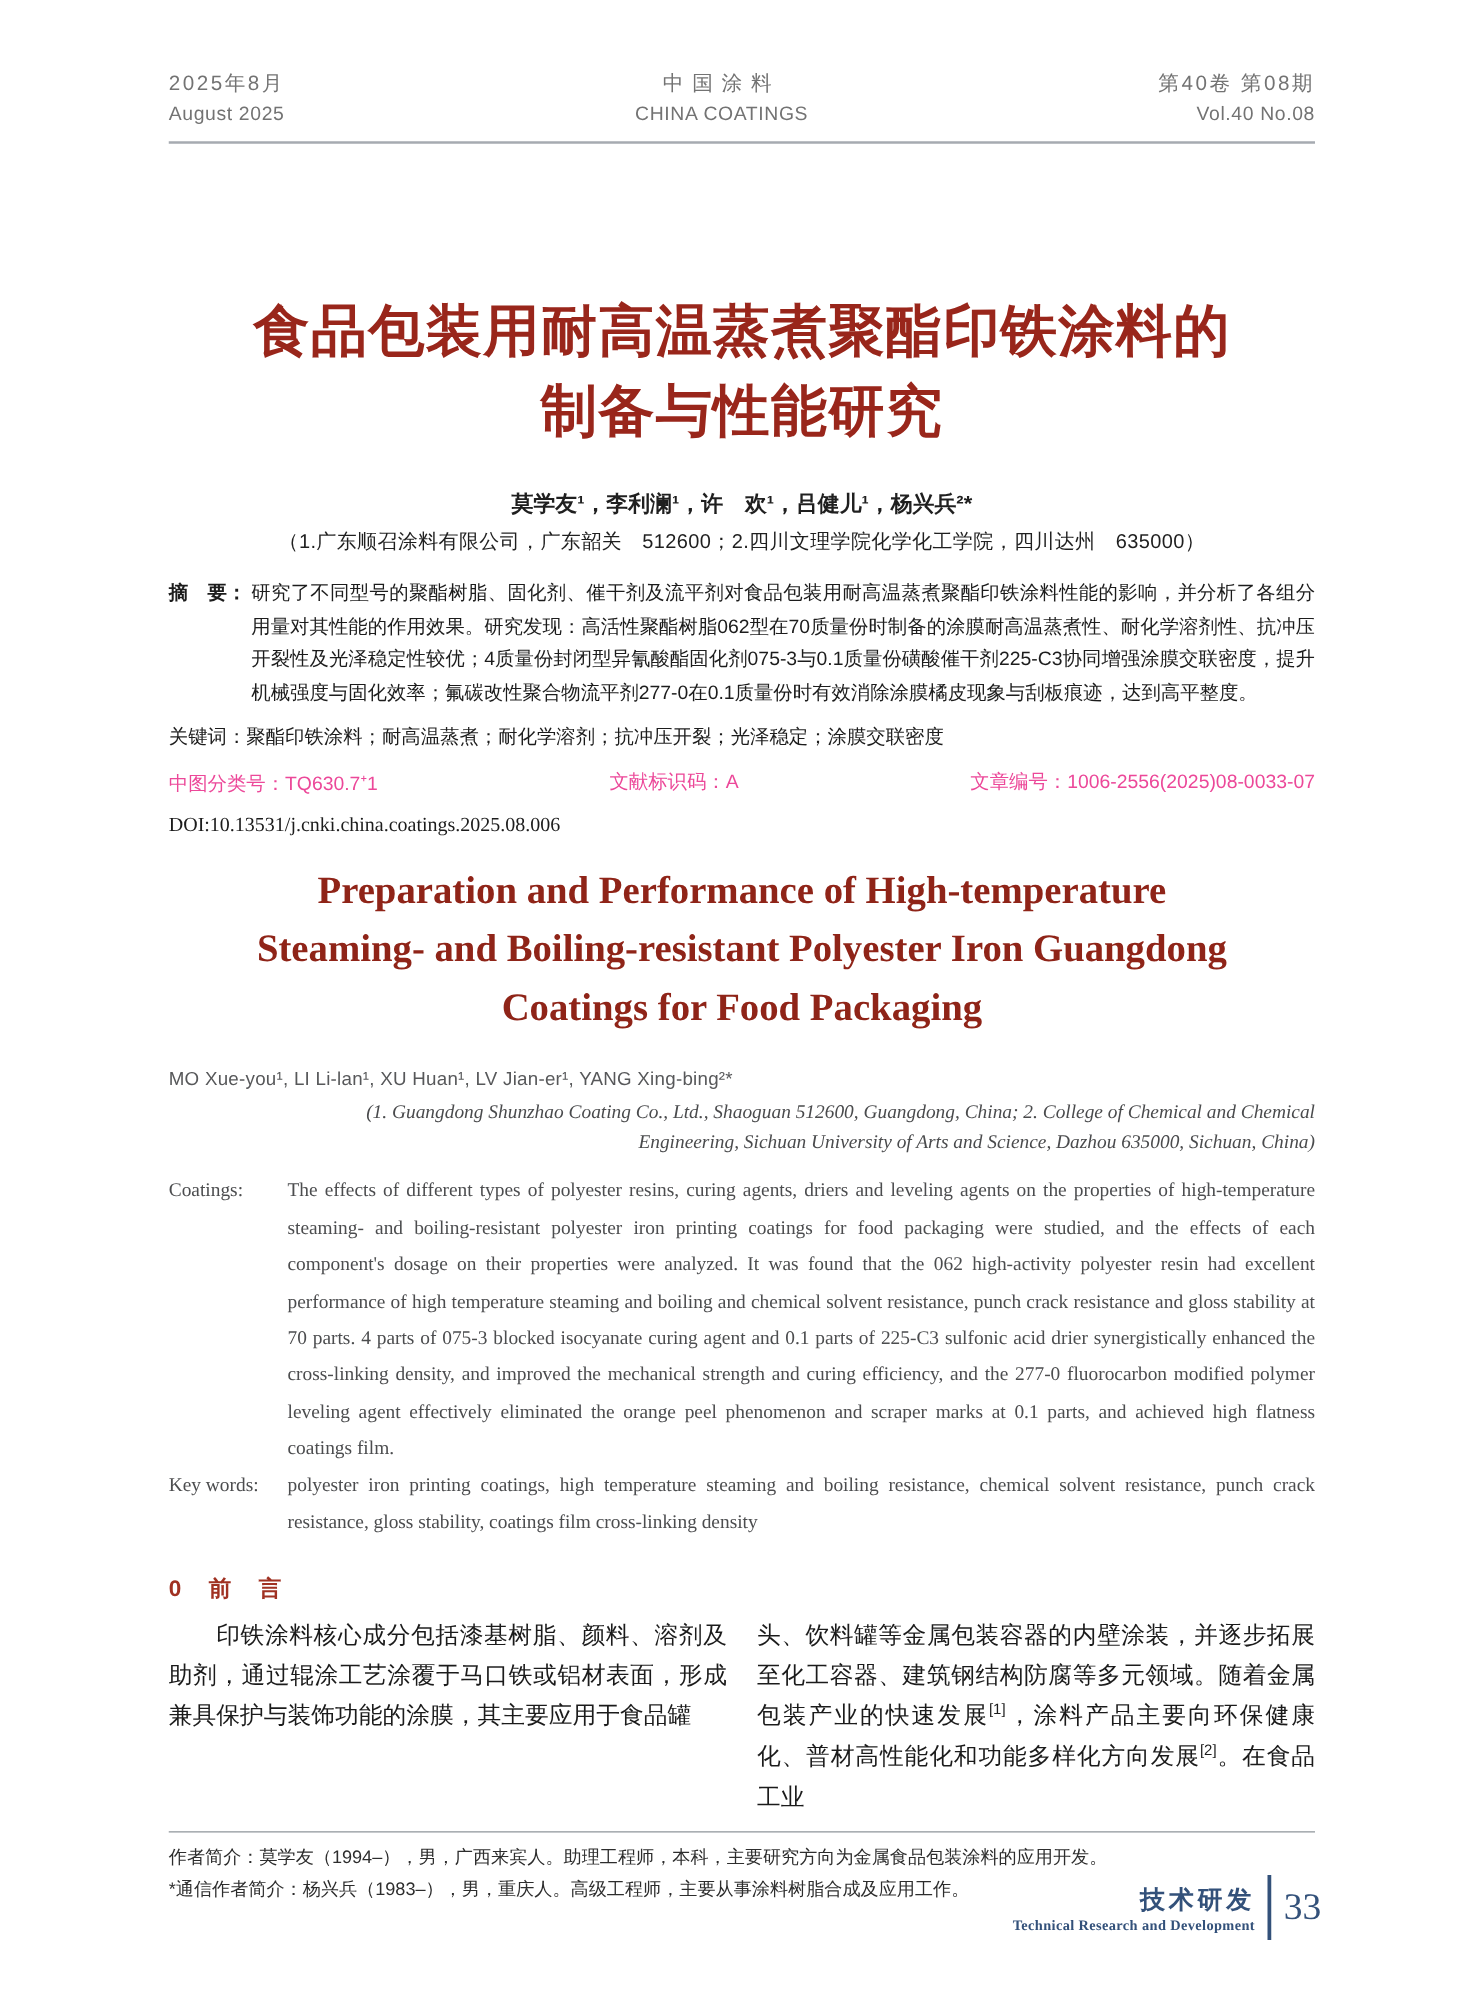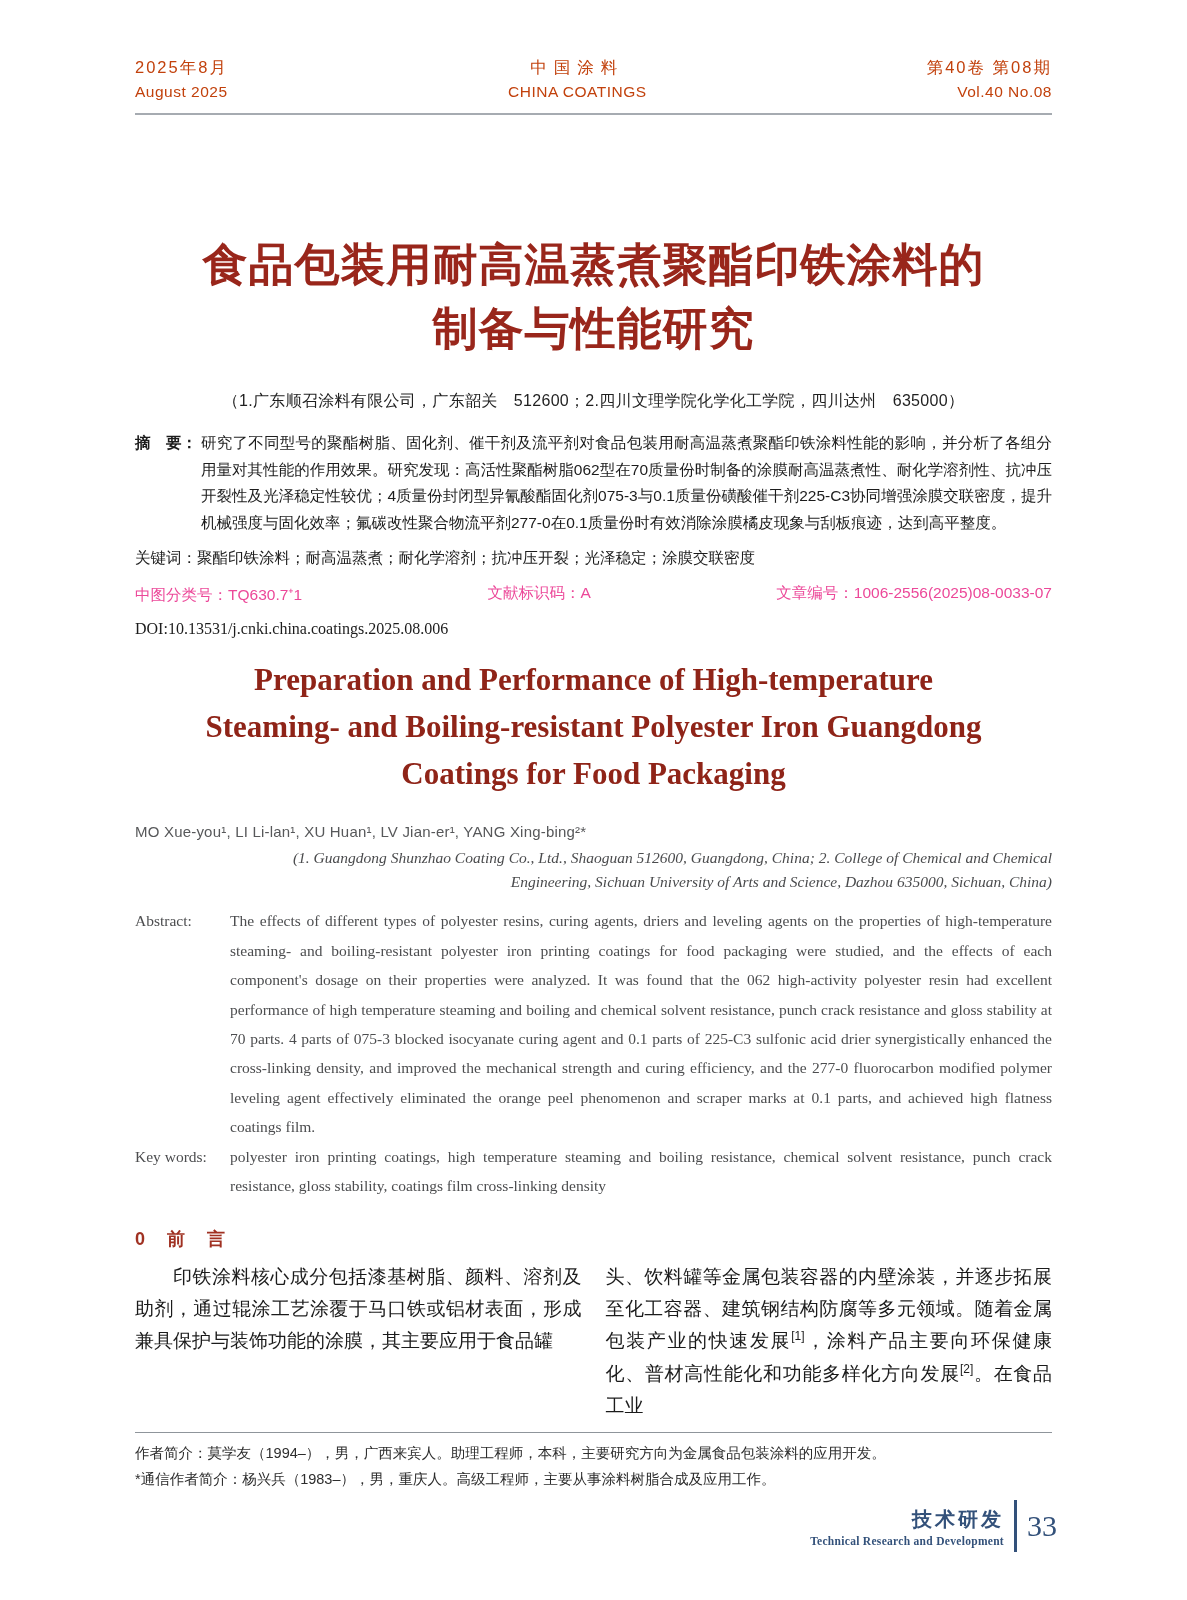--- a/index.html
+++ b/index.html
@@ -10,21 +10,21 @@
     background:#ffffff;
     box-sizing:border-box;
     padding:55px 135px 0 135px;
     overflow:hidden;
     font-family:"Liberation Sans", sans-serif;
     color:#1d1d1d;
   }
   
   .jheader {
     display:flex; justify-content:space-between; align-items:flex-end;
-    color:#c2410c;
+    color:#737373;
     padding-bottom:10px;
     border-bottom:2px solid #a6abb1;
   }
   .jheader .col { line-height:1.5; }
   .jheader .col.left  { text-align:left; }
   .jheader .col.center{ text-align:center; }
   .jheader .col.right { text-align:right; }
   .jheader .cn { font-size:16.5px; letter-spacing:2px; }
   .jheader .center .cn { letter-spacing:7px; }
   .jheader .en { font-size:15.5px; letter-spacing:0.5px; }
@@ -155,20 +155,21 @@
       <div class="cn">第40卷 第08期</div>
       <div class="en">Vol.40 No.08</div>
     </div>
   </div>
 
   <h1 class="title-cn">
     <div>食品包装用耐高温蒸煮聚酯印铁涂料的</div>
     <div>制备与性能研究</div>
   </h1>
 
+  <div class="authors-cn">莫学友¹，李利澜¹，许　欢¹，吕健儿¹，杨兴兵²*</div>
   <div class="affil-cn">（1.广东顺召涂料有限公司，广东韶关　512600；2.四川文理学院化学化工学院，四川达州　635000）</div>
 
   <div class="abstract-cn hang">
     <span class="hang-label">摘　要：</span>
     <span class="hang-text">研究了不同型号的聚酯树脂、固化剂、催干剂及流平剂对食品包装用耐高温蒸煮聚酯印铁涂料性能的影响，并分析了各组分用量对其性能的作用效果。研究发现：高活性聚酯树脂062型在70质量份时制备的涂膜耐高温蒸煮性、耐化学溶剂性、抗冲压开裂性及光泽稳定性较优；4质量份封闭型异氰酸酯固化剂075-3与0.1质量份磺酸催干剂225-C3协同增强涂膜交联密度，提升机械强度与固化效率；氟碳改性聚合物流平剂277-0在0.1质量份时有效消除涂膜橘皮现象与刮板痕迹，达到高平整度。</span>
   </div>
 
   <div class="keywords-cn hang">
     <span class="hang-label">关键词：</span>
     <span class="hang-text">聚酯印铁涂料；耐高温蒸煮；耐化学溶剂；抗冲压开裂；光泽稳定；涂膜交联密度</span>
@@ -188,21 +189,21 @@
     <div>Coatings for Food Packaging</div>
   </h2>
 
   <div class="authors-en">MO Xue-you¹, LI Li-lan¹, XU Huan¹, LV Jian-er¹, YANG Xing-bing²*</div>
   <div class="affil-en">
     <div>(1. Guangdong Shunzhao Coating Co., Ltd., Shaoguan 512600, Guangdong, China; 2. College of Chemical and Chemical</div>
     <div>Engineering, Sichuan University of Arts and Science, Dazhou 635000, Sichuan, China)</div>
   </div>
 
   <div class="abstract-en hang">
-    <span class="hang-label">Abstract:</span>
+    <span class="hang-label">Coatings:</span>
     <span class="hang-text">The effects of different types of polyester resins, curing agents, driers and leveling agents on the properties of high-temperature steaming- and boiling-resistant polyester iron printing coatings for food packaging were studied, and the effects of each component's dosage on their properties were analyzed. It was found that the 062 high-activity polyester resin had excellent performance of high temperature steaming and boiling and chemical solvent resistance, punch crack resistance and gloss stability at 70 parts. 4 parts of 075-3 blocked isocyanate curing agent and 0.1 parts of 225-C3 sulfonic acid drier synergistically enhanced the cross-linking density, and improved the mechanical strength and curing efficiency, and the 277-0 fluorocarbon modified polymer leveling agent effectively eliminated the orange peel phenomenon and scraper marks at 0.1 parts, and achieved high flatness coatings film.</span>
   </div>
 
   <div class="keywords-en hang">
     <span class="hang-label">Key words:</span>
     <span class="hang-text">polyester iron printing coatings, high temperature steaming and boiling resistance, chemical solvent resistance, punch crack resistance, gloss stability, coatings film cross-linking density</span>
   </div>
 
   <div class="section-heading">0　前　言</div>
 

